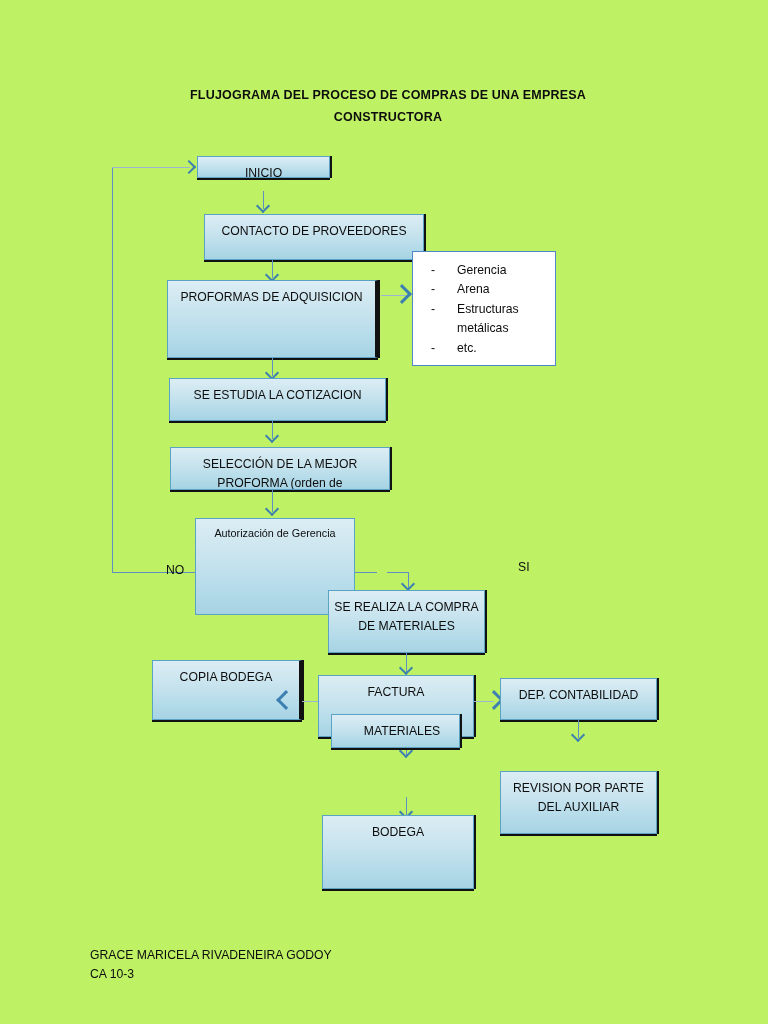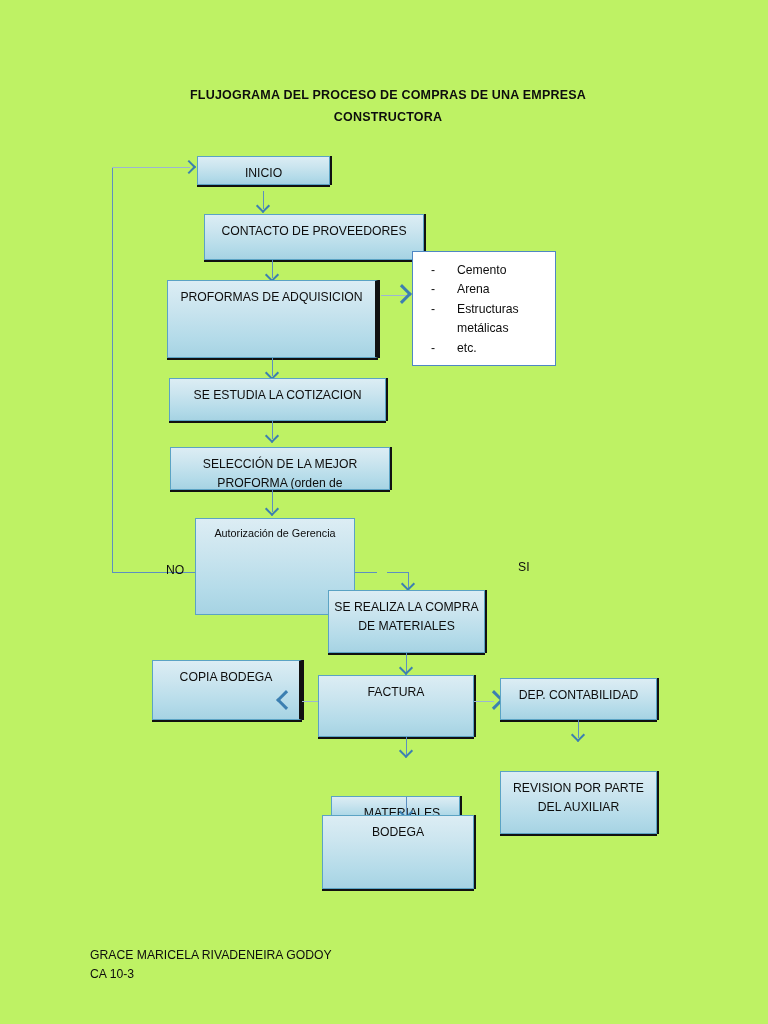--- a/index.html
+++ b/index.html
@@ -141,21 +141,21 @@
     <span>CONSTRUCTORA</span>
   </div>
 
   <div class="vline" style="left:112px; top:167px; height:406px;"></div>
 
   <div class="hline" style="left:112px; top:167px; width:78px;"></div>
   <div class="arrow right" style="left:183px; top:161px;"></div>
 
   <div class="hline dark" style="left:112px; top:572px; width:84px;"></div>
 
-  <div class="node shadow-rb" style="left:197px; top:156px; width:133px; height:29px;justify-content:flex-end;">
+  <div class="node shadow-rb" style="left:197px; top:156px; width:133px; height:22px;justify-content:flex-end;">
     <span class="label">INICIO</span>
   </div>
   <div class="vline" style="left:263px; top:191px; height:18px;"></div>
   <div class="arrow down" style="left:257px; top:200px;"></div>
 
   <div class="node shadow-rb" style="left:157px; top:214px; width:220px; height:46px;margin-left:47px;">
     <span class="label">CONTACTO DE PROVEEDORES</span>
   </div>
   <div class="vline" style="left:272px; top:260px; height:18px;"></div>
   <div class="arrow down" style="left:266px; top:269px;"></div>
@@ -166,21 +166,21 @@
 
   <div class="hline" style="left:381px; top:295px; width:30px;"></div>
   <div class="arrow right big-arrow" style="left:394px; top:286px;"></div>
 
   <div class="vline" style="left:272px; top:358px; height:18px;"></div>
   <div class="arrow down" style="left:266px; top:367px;"></div>
 
   <div class="listbox" style="left:412px; top:251px; width:144px; height:115px;">
     <div class="li">
       <span class="dash">-</span>
-      <span class="txt">Cemento</span>
+      <span class="txt">Gerencia</span>
     </div>
     <div class="li">
       <span class="dash">-</span>
       <span class="txt">Arena</span>
     </div>
     <div class="li">
       <span class="dash">-</span>
       <span class="txt">Estructuras</span>
     </div>
     <div class="li">
@@ -240,21 +240,21 @@
   <div class="node shadow-rb" style="left:500px; top:678px; width:157px; height:42px;">
     <span class="label">DEP. CONTABILIDAD</span>
   </div>
   <div class="vline" style="left:578px; top:720px; height:18px;"></div>
   <div class="arrow down" style="left:572px; top:729px;"></div>
 
   <div class="node shadow-rb" style="left:500px; top:771px; width:157px; height:63px;">
     <span class="label">REVISION POR PARTE DEL AUXILIAR</span>
   </div>
 
-  <div class="node shadow-rb" style="left:331px; top:796px; width:129px; height:23px;padding-left:13px;">
+  <div class="node shadow-rb" style="left:331px; top:714px; width:129px; height:34px;padding-left:13px;">
     <span class="label">MATERIALES</span>
   </div>
   <div class="vline" style="left:406px; top:797px; height:18px;"></div>
   <div class="arrow down" style="left:400px; top:806px;"></div>
 
   <div class="node shadow-rb" style="left:322px; top:815px; width:152px; height:74px;">
     <span class="label">BODEGA</span>
   </div>
 
   <div class="footer">

